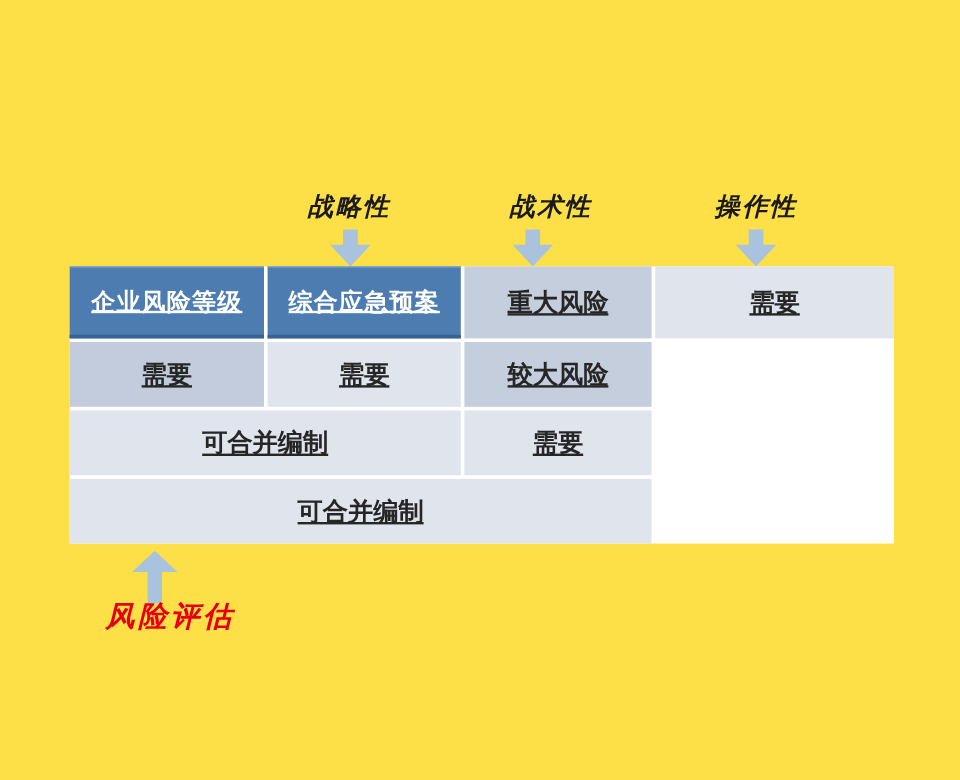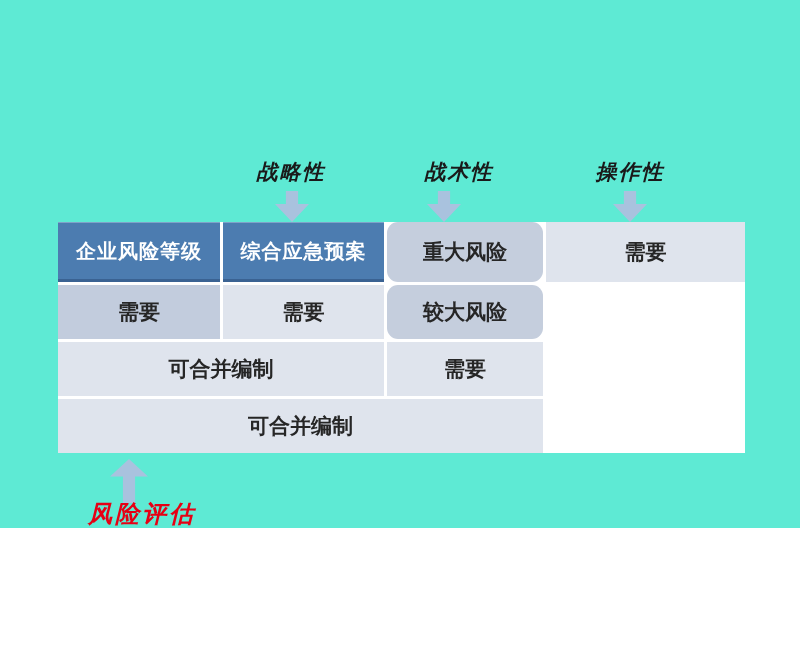--- a/index.html
+++ b/index.html
@@ -4,22 +4,22 @@
 <style>
   html, body {
     margin: 0;
     padding: 0;
     background: #ffffff;
     font-family: "Liberation Sans", sans-serif;
   }
   .canvas {
     position: relative;
     width: 800px;
-    height: 528px;
-    background: #5eead4;
+    height: 650px;
+    background: #fde047;
     overflow: hidden;
   }
 
   
   .top-label {
     position: absolute;
     width: 150px;
     top: 158px;
     text-align: center;
     font-family: "Liberation Serif", serif;
@@ -67,30 +67,31 @@
     background: #ffffff;
   }
   .cell {
     display: flex;
     align-items: center;
     justify-content: center;
     font-weight: 700;
     font-size: 21px;
     color: var(--body-text, #262626);
     box-sizing: border-box;
+    text-decoration: underline;
   }
   .cell.head {
     background: var(--header-bg, #4C7CB0);
     color: var(--header-text, #ffffff);
     font-size: 20px;
     border-top: 1px solid #7FA2C9;
     border-bottom: 3px solid #3A6292;
     letter-spacing: 1px;
   }
-  .cell.level { background: var(--level-cell-bg, #C5CEDD); border-radius: 11px; }
+  .cell.level { background: var(--level-cell-bg, #C5CEDD); }
   .cell.plain { background: var(--body-cell-bg, #DFE4ED); }
   .cell.hilite { background: var(--highlight-cell-bg, #C2CCDD); }
   .span2 { grid-column: span 2; }
   .span3 { grid-column: span 3; }
 
   
   .red-label {
     position: absolute;
     left: 60px;
     top: 498px;

